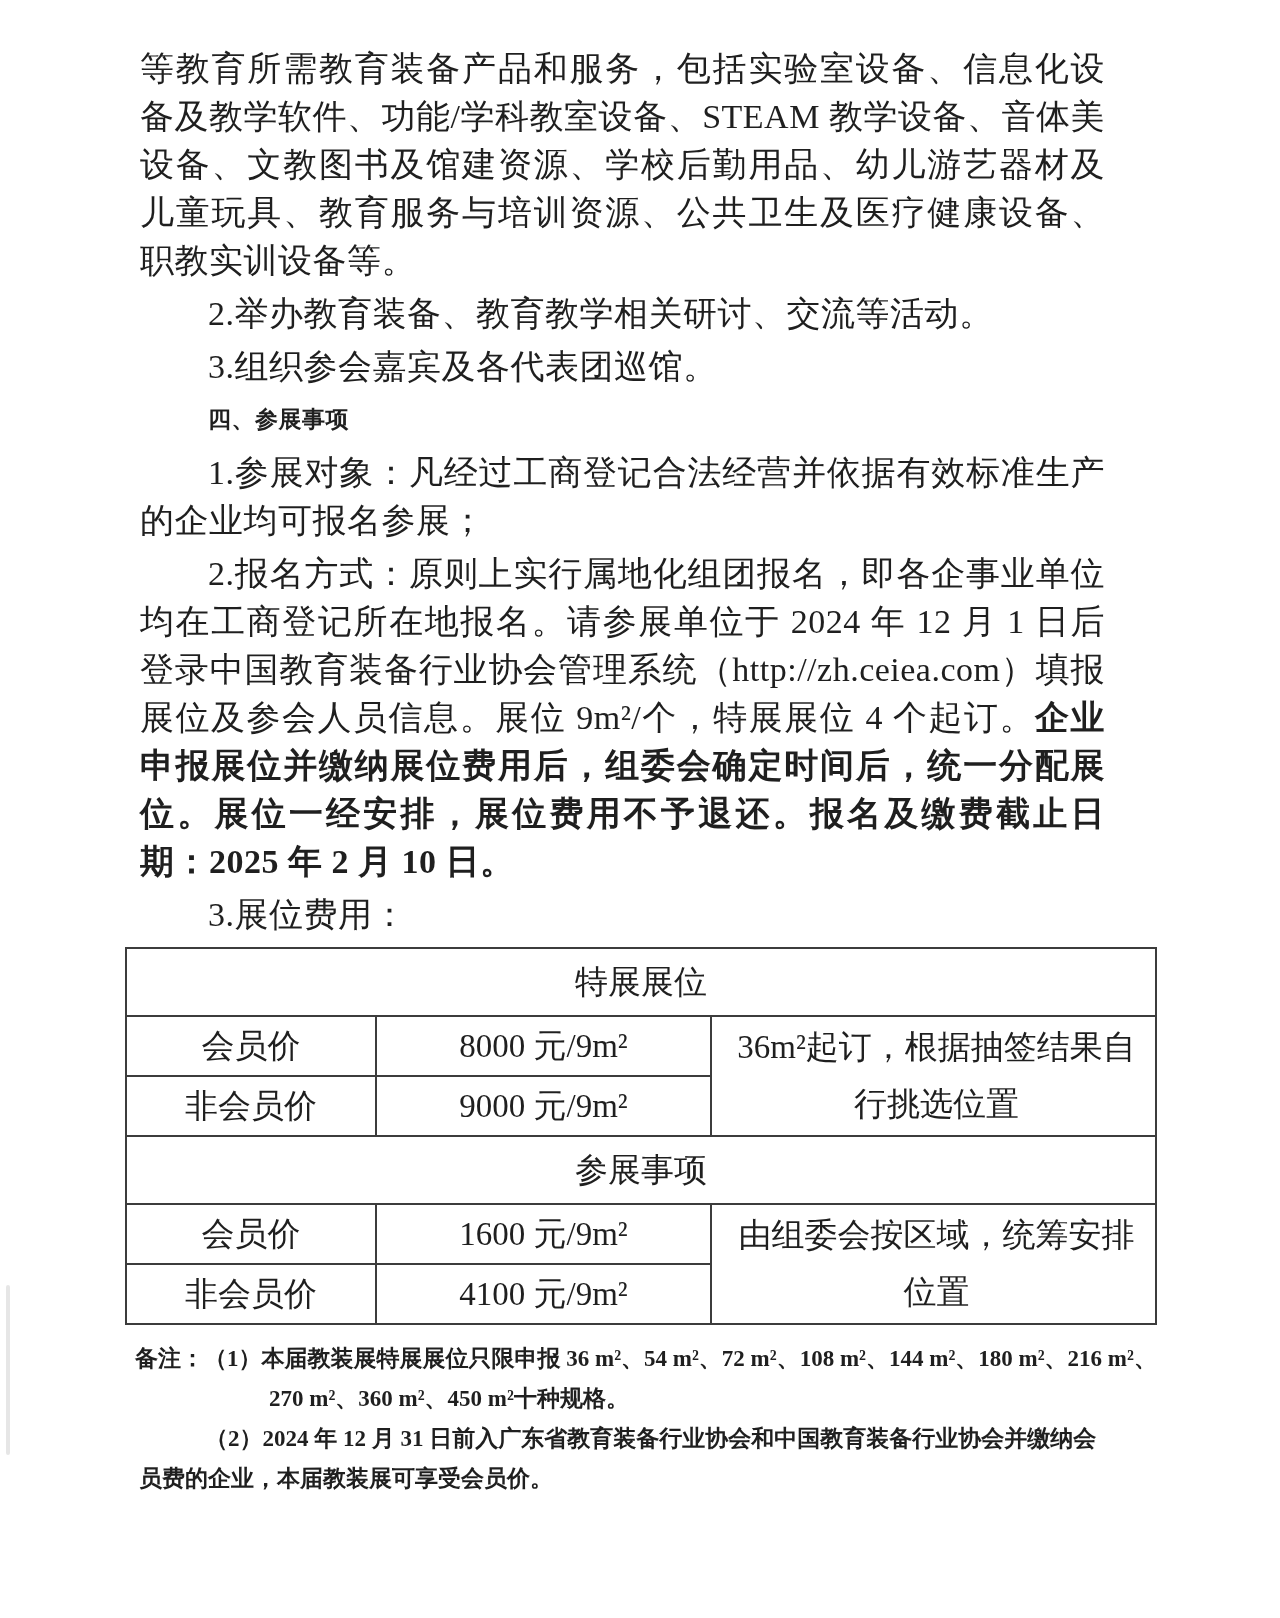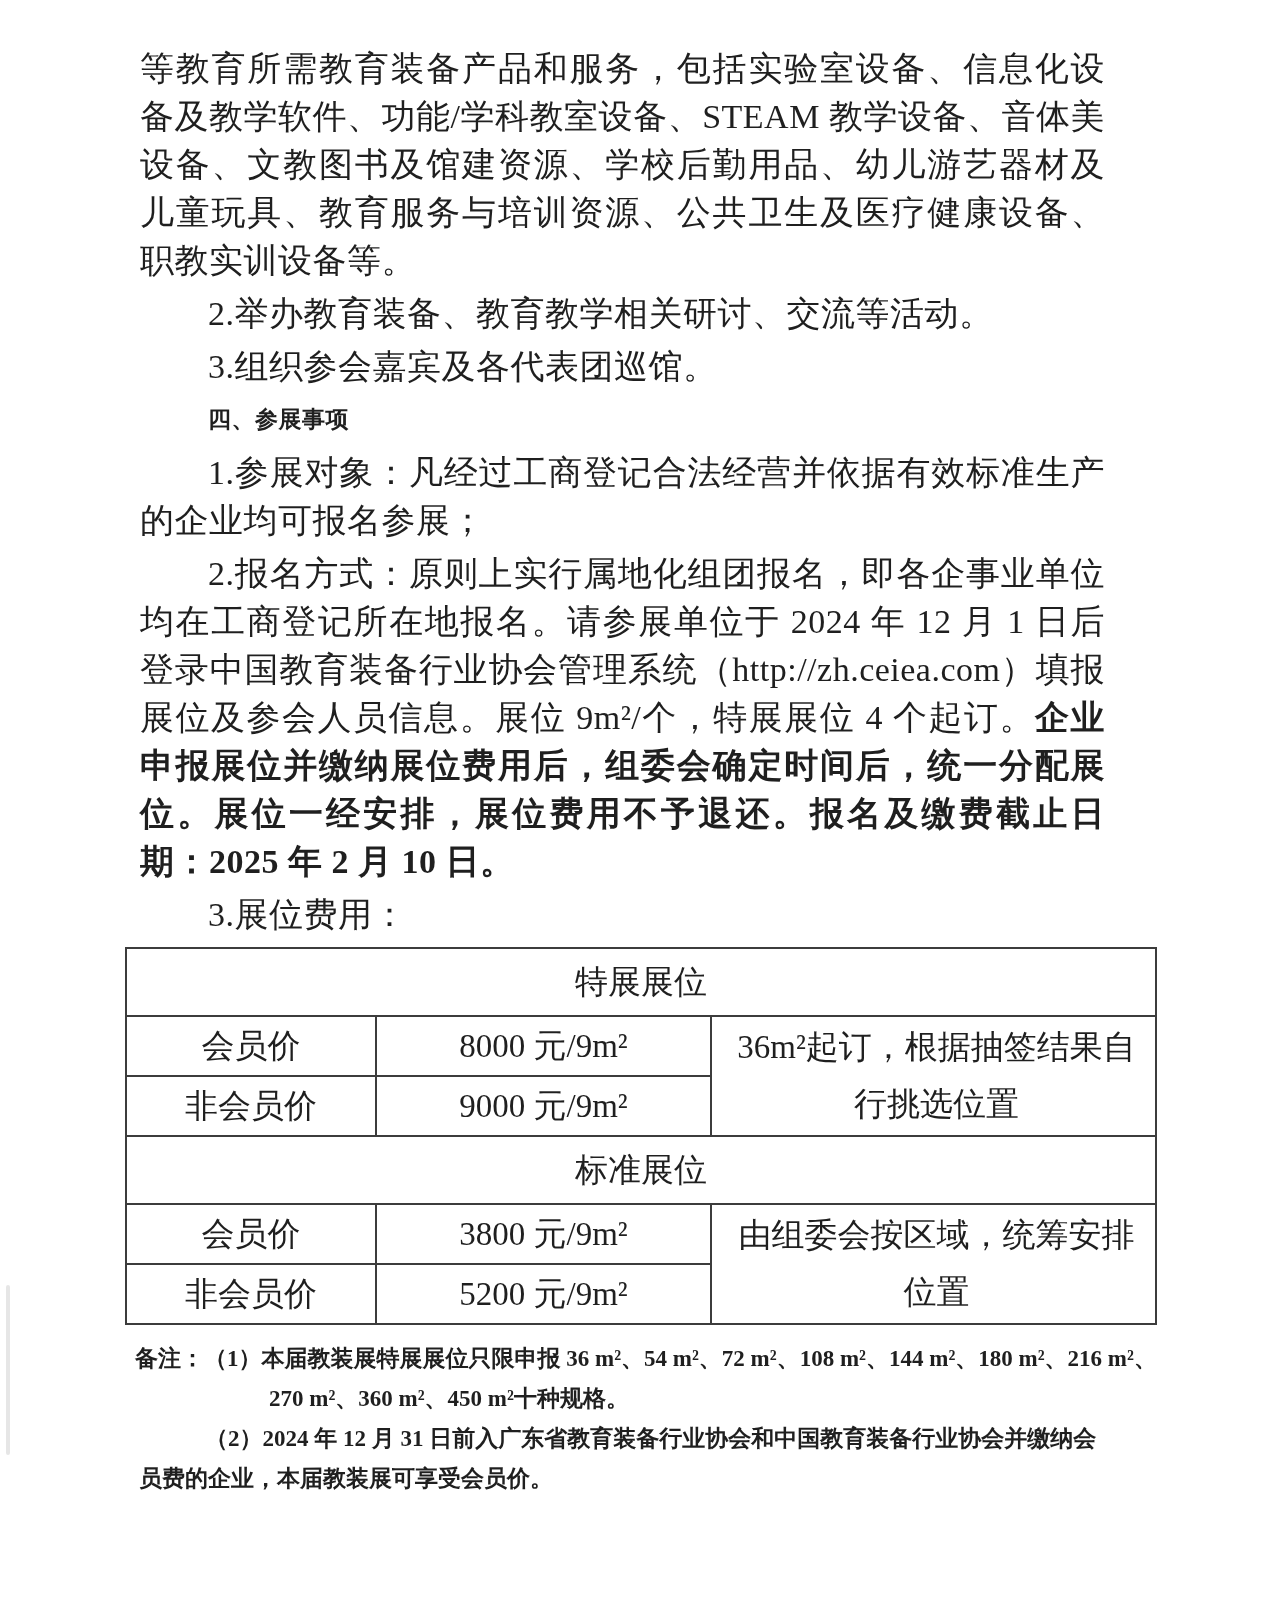--- a/index.html
+++ b/index.html
@@ -117,30 +117,30 @@
         <tr class="data">
           <td>会员价</td>
           <td>8000 元/9m²</td>
           <td rowspan="2" class="note-cell">36m²起订，根据抽签结果自行挑选位置</td>
         </tr>
         <tr class="data">
           <td>非会员价</td>
           <td>9000 元/9m²</td>
         </tr>
         <tr class="hdr">
-          <td colspan="3">标准展位</td>
+          <td colspan="3">参展事项</td>
         </tr>
         <tr class="data">
           <td>会员价</td>
-          <td>3800 元/9m²</td>
+          <td>1600 元/9m²</td>
           <td rowspan="2" class="note-cell">由组委会按区域，统筹安排位置</td>
         </tr>
         <tr class="data">
           <td>非会员价</td>
-          <td>5200 元/9m²</td>
+          <td>4100 元/9m²</td>
         </tr>
       </tbody>
     </table>
 
     <div class="remarks">
       <div class="rline r1">备注：（1）本届教装展特展展位只限申报 36 m²、54 m²、72 m²、108 m²、144 m²、180 m²、216 m²、</div>
       <div class="rline r2">270 m²、360 m²、450 m²十种规格。</div>
       <div class="rline r3">（2）2024 年 12 月 31 日前入广东省教育装备行业协会和中国教育装备行业协会并缴纳会</div>
       <div class="rline r4">员费的企业，本届教装展可享受会员价。</div>
     </div>

